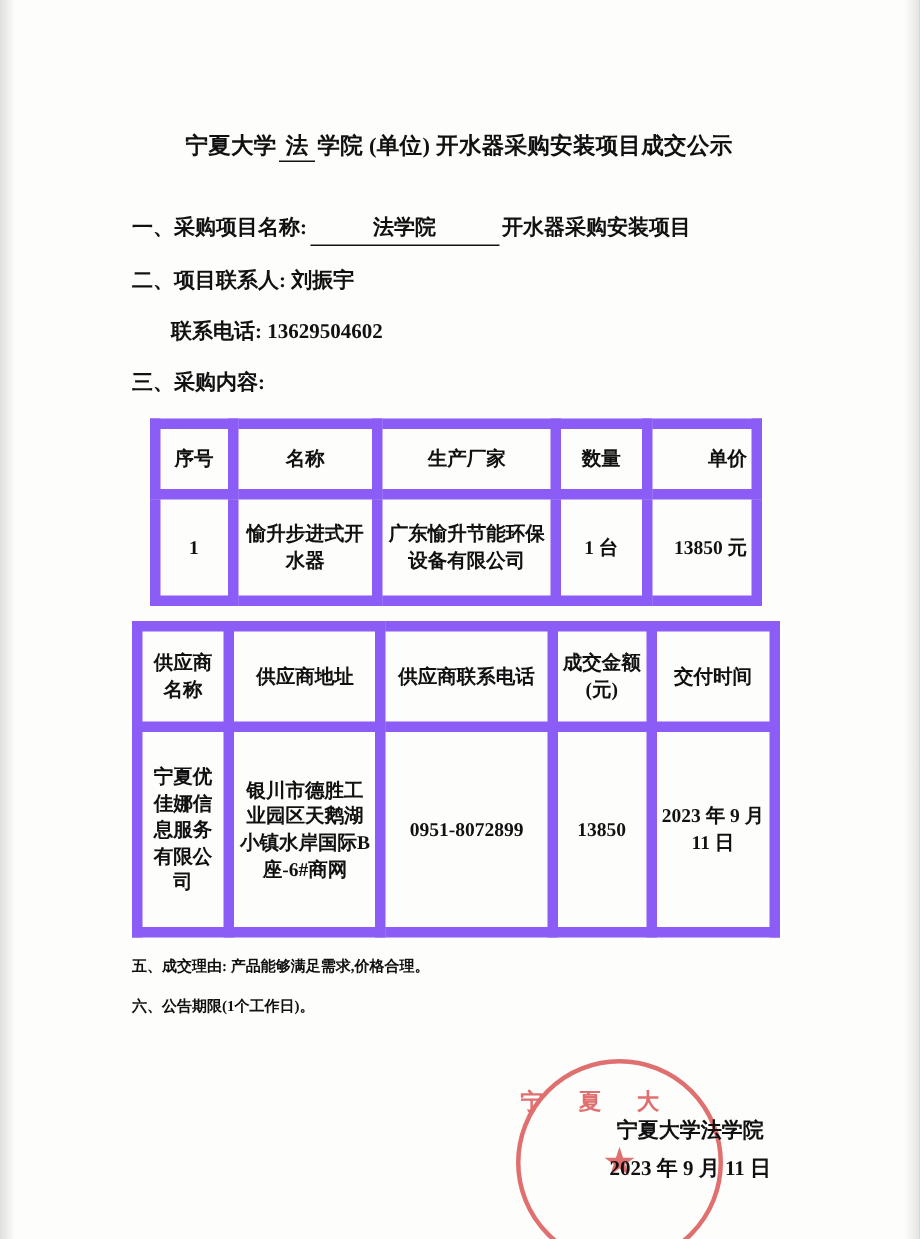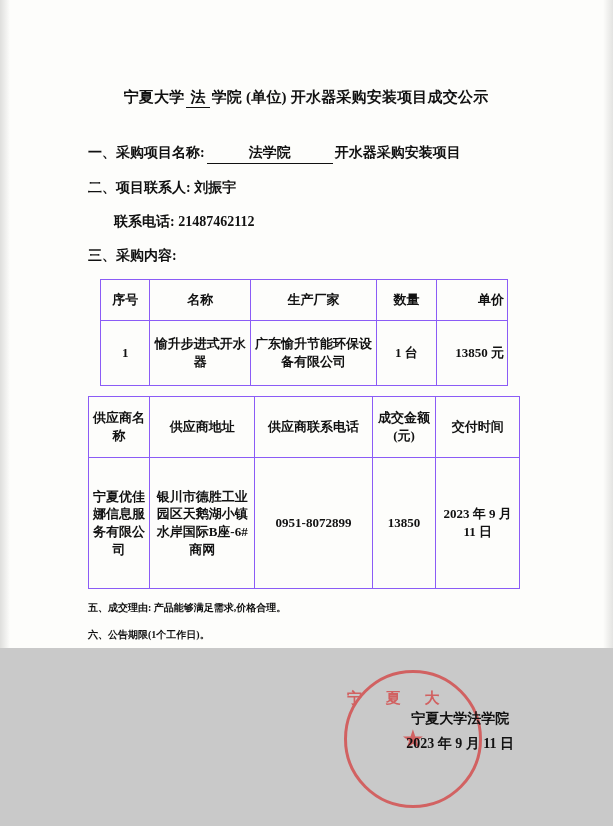--- a/index.html
+++ b/index.html
@@ -9,21 +9,21 @@
   }
   body {
     width: 613px;
     height: 826px;
     overflow: hidden;
     font-family: "Liberation Serif", "DejaVu Serif", serif;
   }
   .page {
     position: relative;
     width: 613px;
-    height: 648px;
+    height: 826px;
     background: #5eead4;
     box-sizing: border-box;
   }
   .paper {
     position: absolute;
     left: 0;
     top: 0;
     right: 0;
     bottom: 0;
     background: #fdfdfb;
@@ -66,21 +66,21 @@
   }
   .indent {
     padding-left: 26px;
   }
   table.grid {
     border-collapse: collapse;
     margin: 8px 0 10px 12px;
     width: 408px;
   }
   table.grid td, table.grid th {
-    border: 1px solid #8b5cf6;
+    border: 7px solid #8b5cf6;
     font-size: 13px;
     color: #111;
     text-align: center;
     vertical-align: middle;
     padding: 5px 3px;
     font-weight: bold;
     line-height: 1.35;
   }
   table.grid thead td {
     height: 30px;
@@ -182,21 +182,21 @@
       <span>一、采购项目名称:</span><span class="fill">法学院</span><span>开水器采购安装项目</span>
     </div>
 
     <div class="line">
       <span>二、项目联系人:</span>
       <span>刘振宇</span>
     </div>
 
     <div class="line indent">
       <span>联系电话:</span>
-      <span>21487462112</span>
+      <span>13629504602</span>
     </div>
 
     <div class="line">
       <span>三、采购内容:</span>
     </div>
 
     <table class="grid t1">
       <thead>
         <tr>
           <td class="c1">序号</td>

